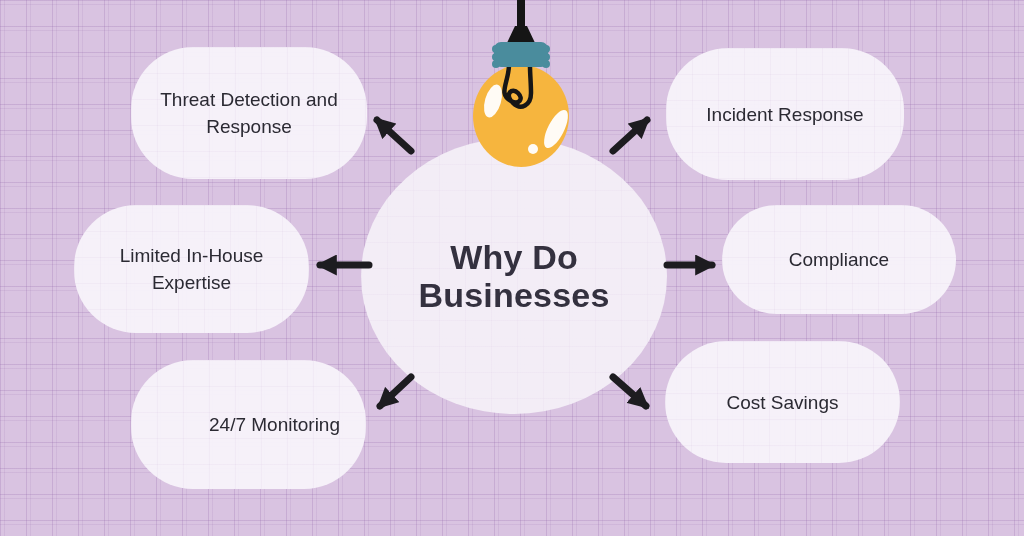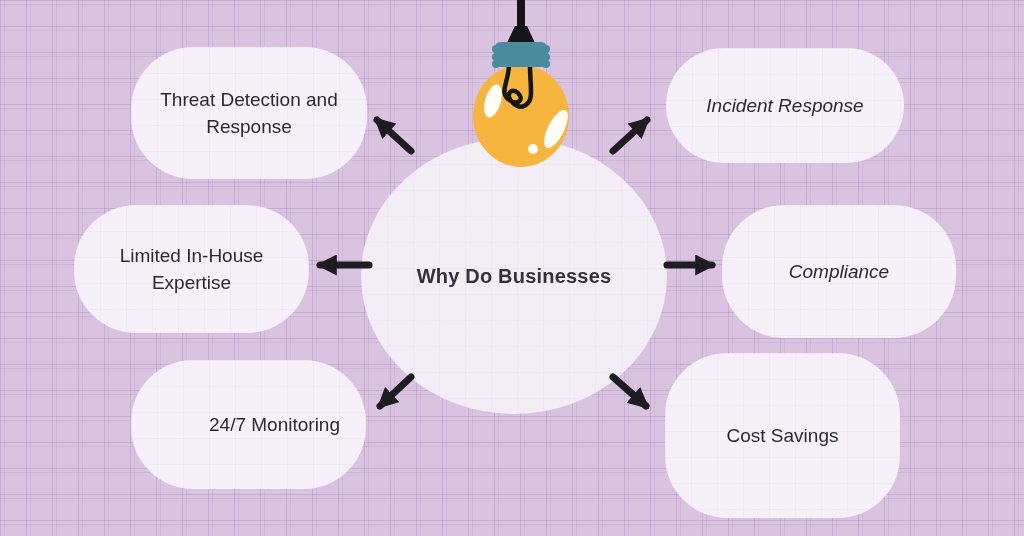--- a/index.html
+++ b/index.html
@@ -23,37 +23,37 @@
       repeating-linear-gradient(to right,  rgba(170,130,190,.06) 0 1px, transparent 1px 26px),
       repeating-linear-gradient(to bottom, rgba(170,130,190,.06) 0 1px, transparent 1px 26px);
     border-radius:62px;
     display:flex;align-items:center;justify-content:center;
     text-align:center;
     color:#2b2a33;
     font-size:19px;line-height:27px;
     padding:0 26px;box-sizing:border-box;
   }
   .node-tl{left:131px;top:47px;width:236px;height:132px;}
-  .node-tr{left:666px;top:48px;width:238px;height:115px;font-style:italic;}
+  .node-tr{left:666px;top:48px;width:238px;height:132px;}
   .node-ml{left:74px;top:205px;width:235px;height:128px;}
-  .node-mr{left:722px;top:205px;width:234px;height:133px;font-style:italic;}
+  .node-mr{left:722px;top:205px;width:234px;height:109px;}
   .node-bl{left:131px;top:360px;width:235px;height:129px;justify-content:flex-end;}
-  .node-br{left:665px;top:353px;width:235px;height:165px;text-align:center;}
+  .node-br{left:665px;top:341px;width:235px;height:122px;text-align:center;}
   .center-circle{
     position:absolute;
     left:361px;top:138px;width:306px;height:276px;
     background:rgba(244,238,247,.97);
     background-image:
       repeating-linear-gradient(to right,  rgba(170,130,190,.05) 0 1px, transparent 1px 26px),
       repeating-linear-gradient(to bottom, rgba(170,130,190,.05) 0 1px, transparent 1px 26px);
     border-radius:50%;
     display:flex;flex-direction:column;align-items:center;justify-content:center;
     text-align:center;
     color:#34313f;
-    font-size:20px;font-weight:700;line-height:38px;
+    font-size:34px;font-weight:700;line-height:38px;
     letter-spacing:.2px;
   }
   .overlay{
     position:absolute;left:0;top:0;width:1024px;height:536px;
     pointer-events:none;
   }
 </style>
 </head>
 <body>
 

